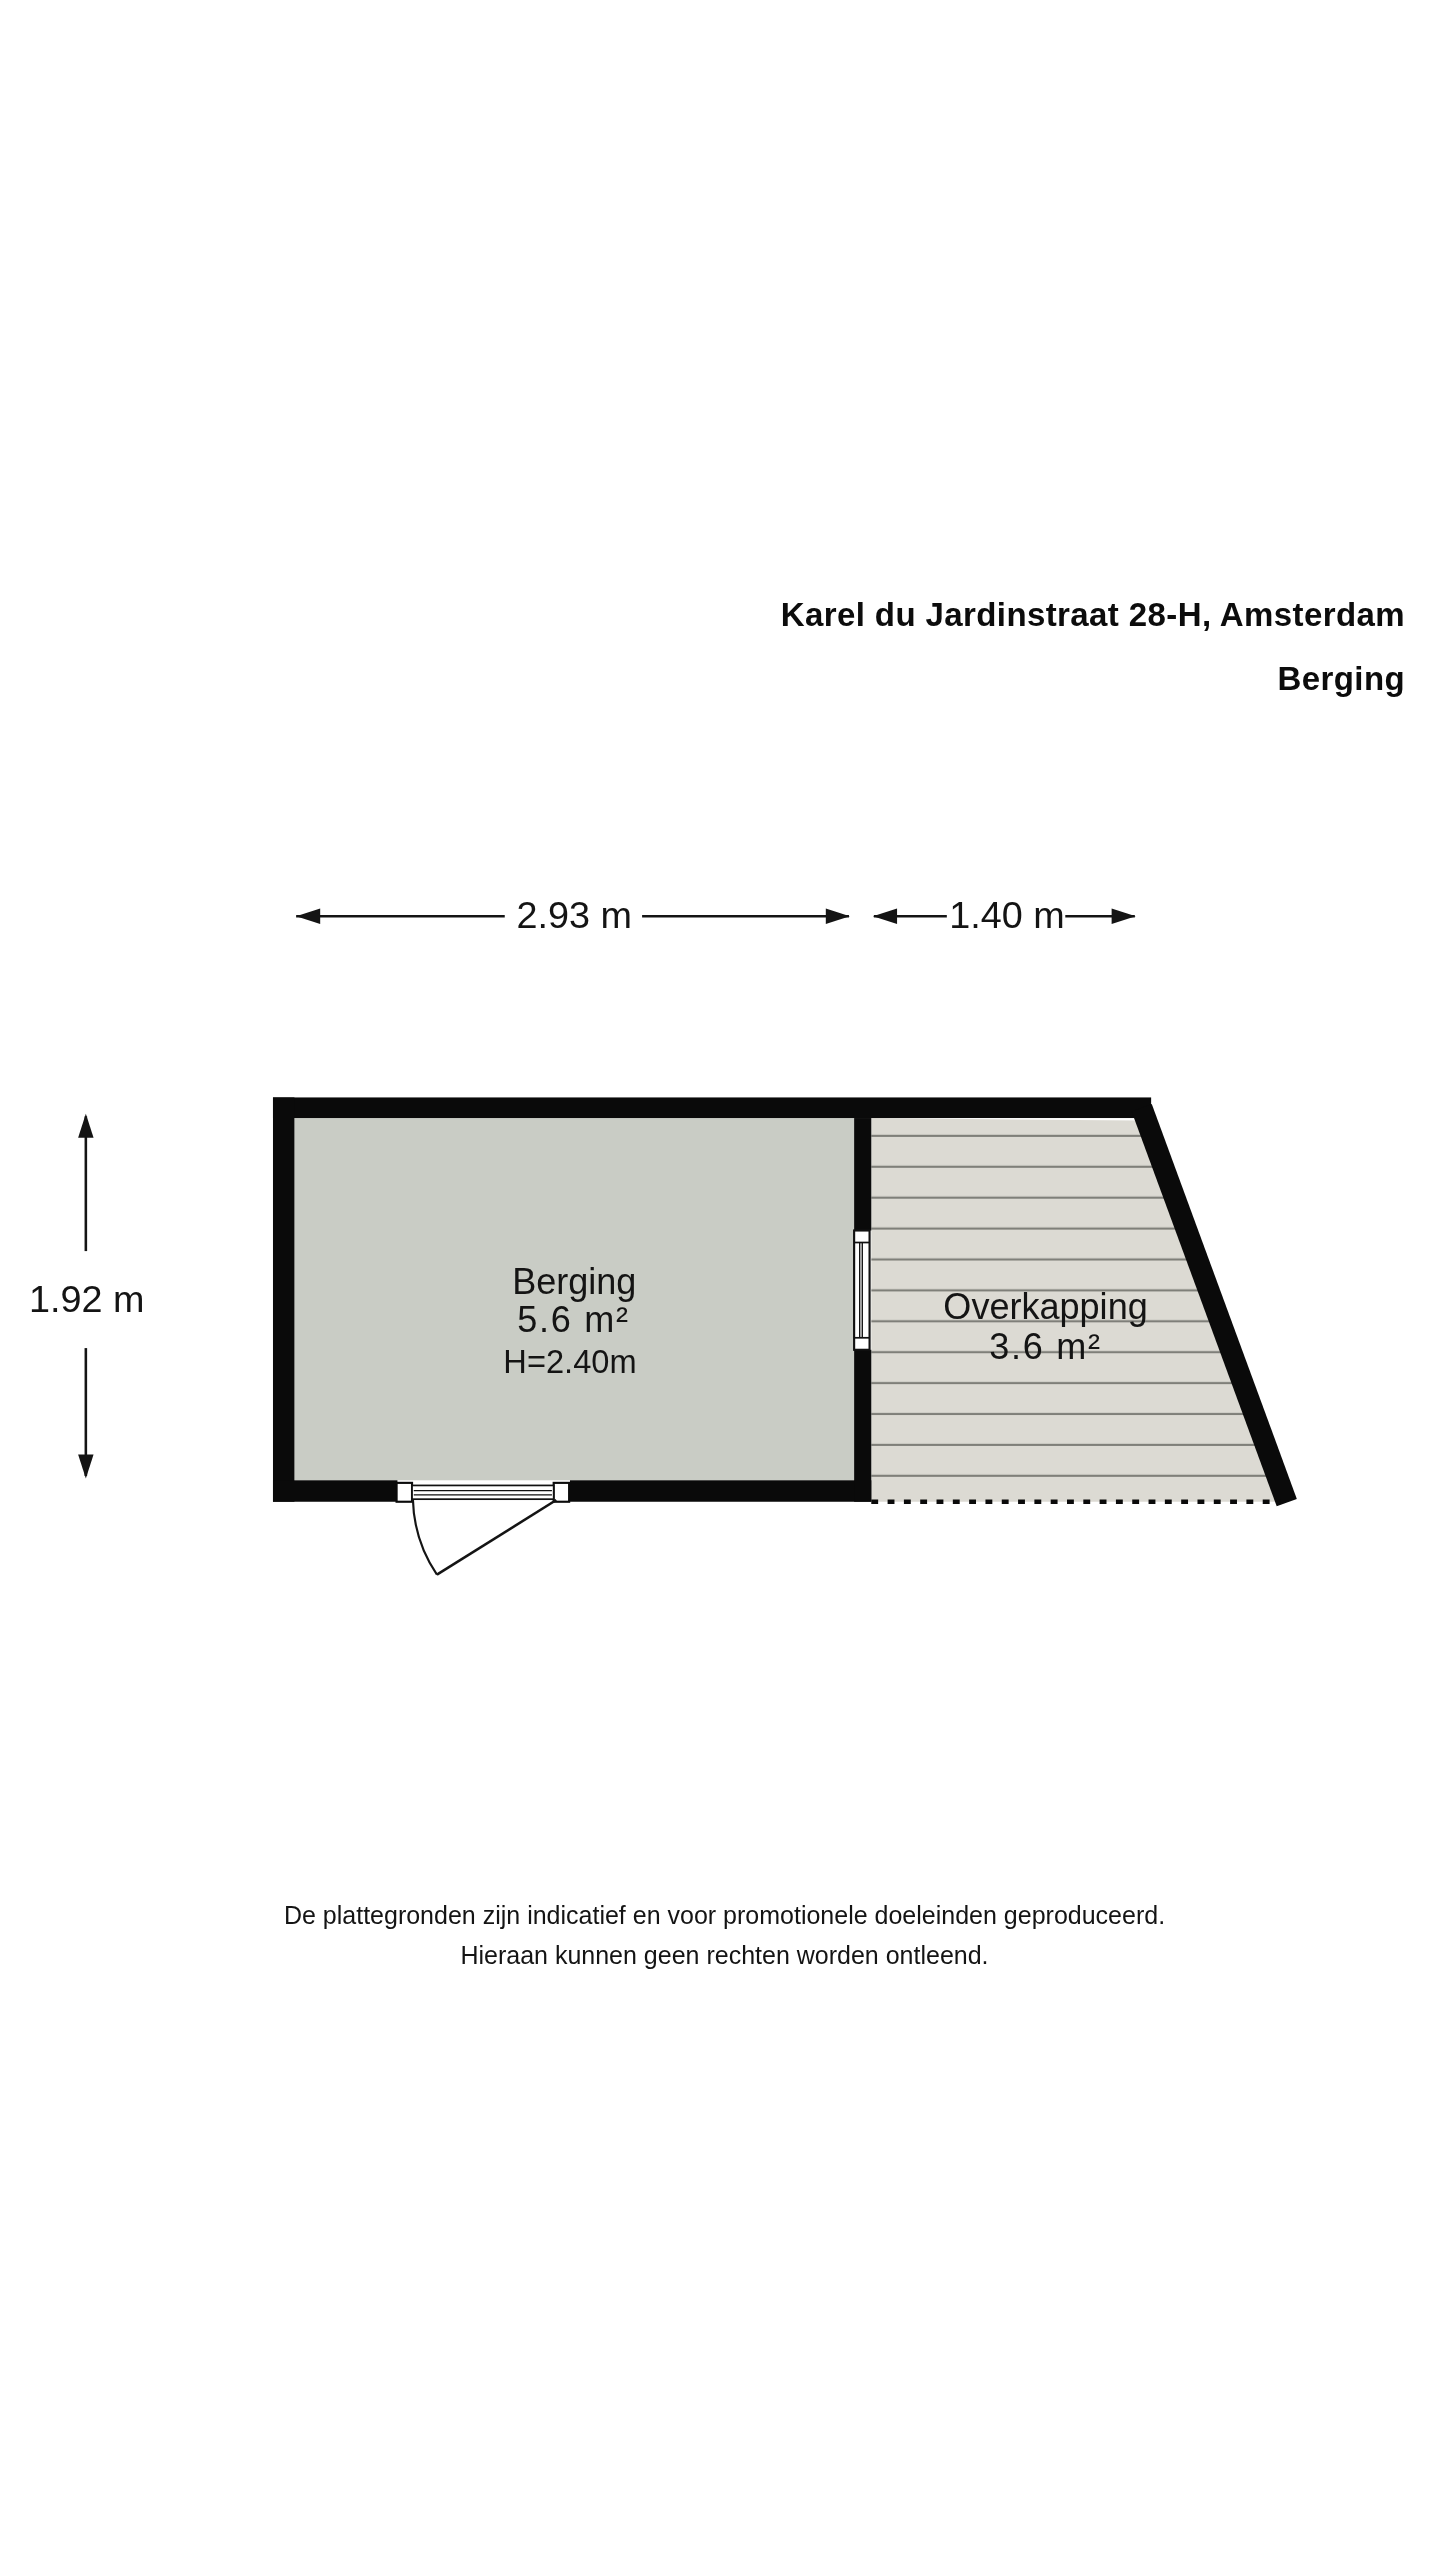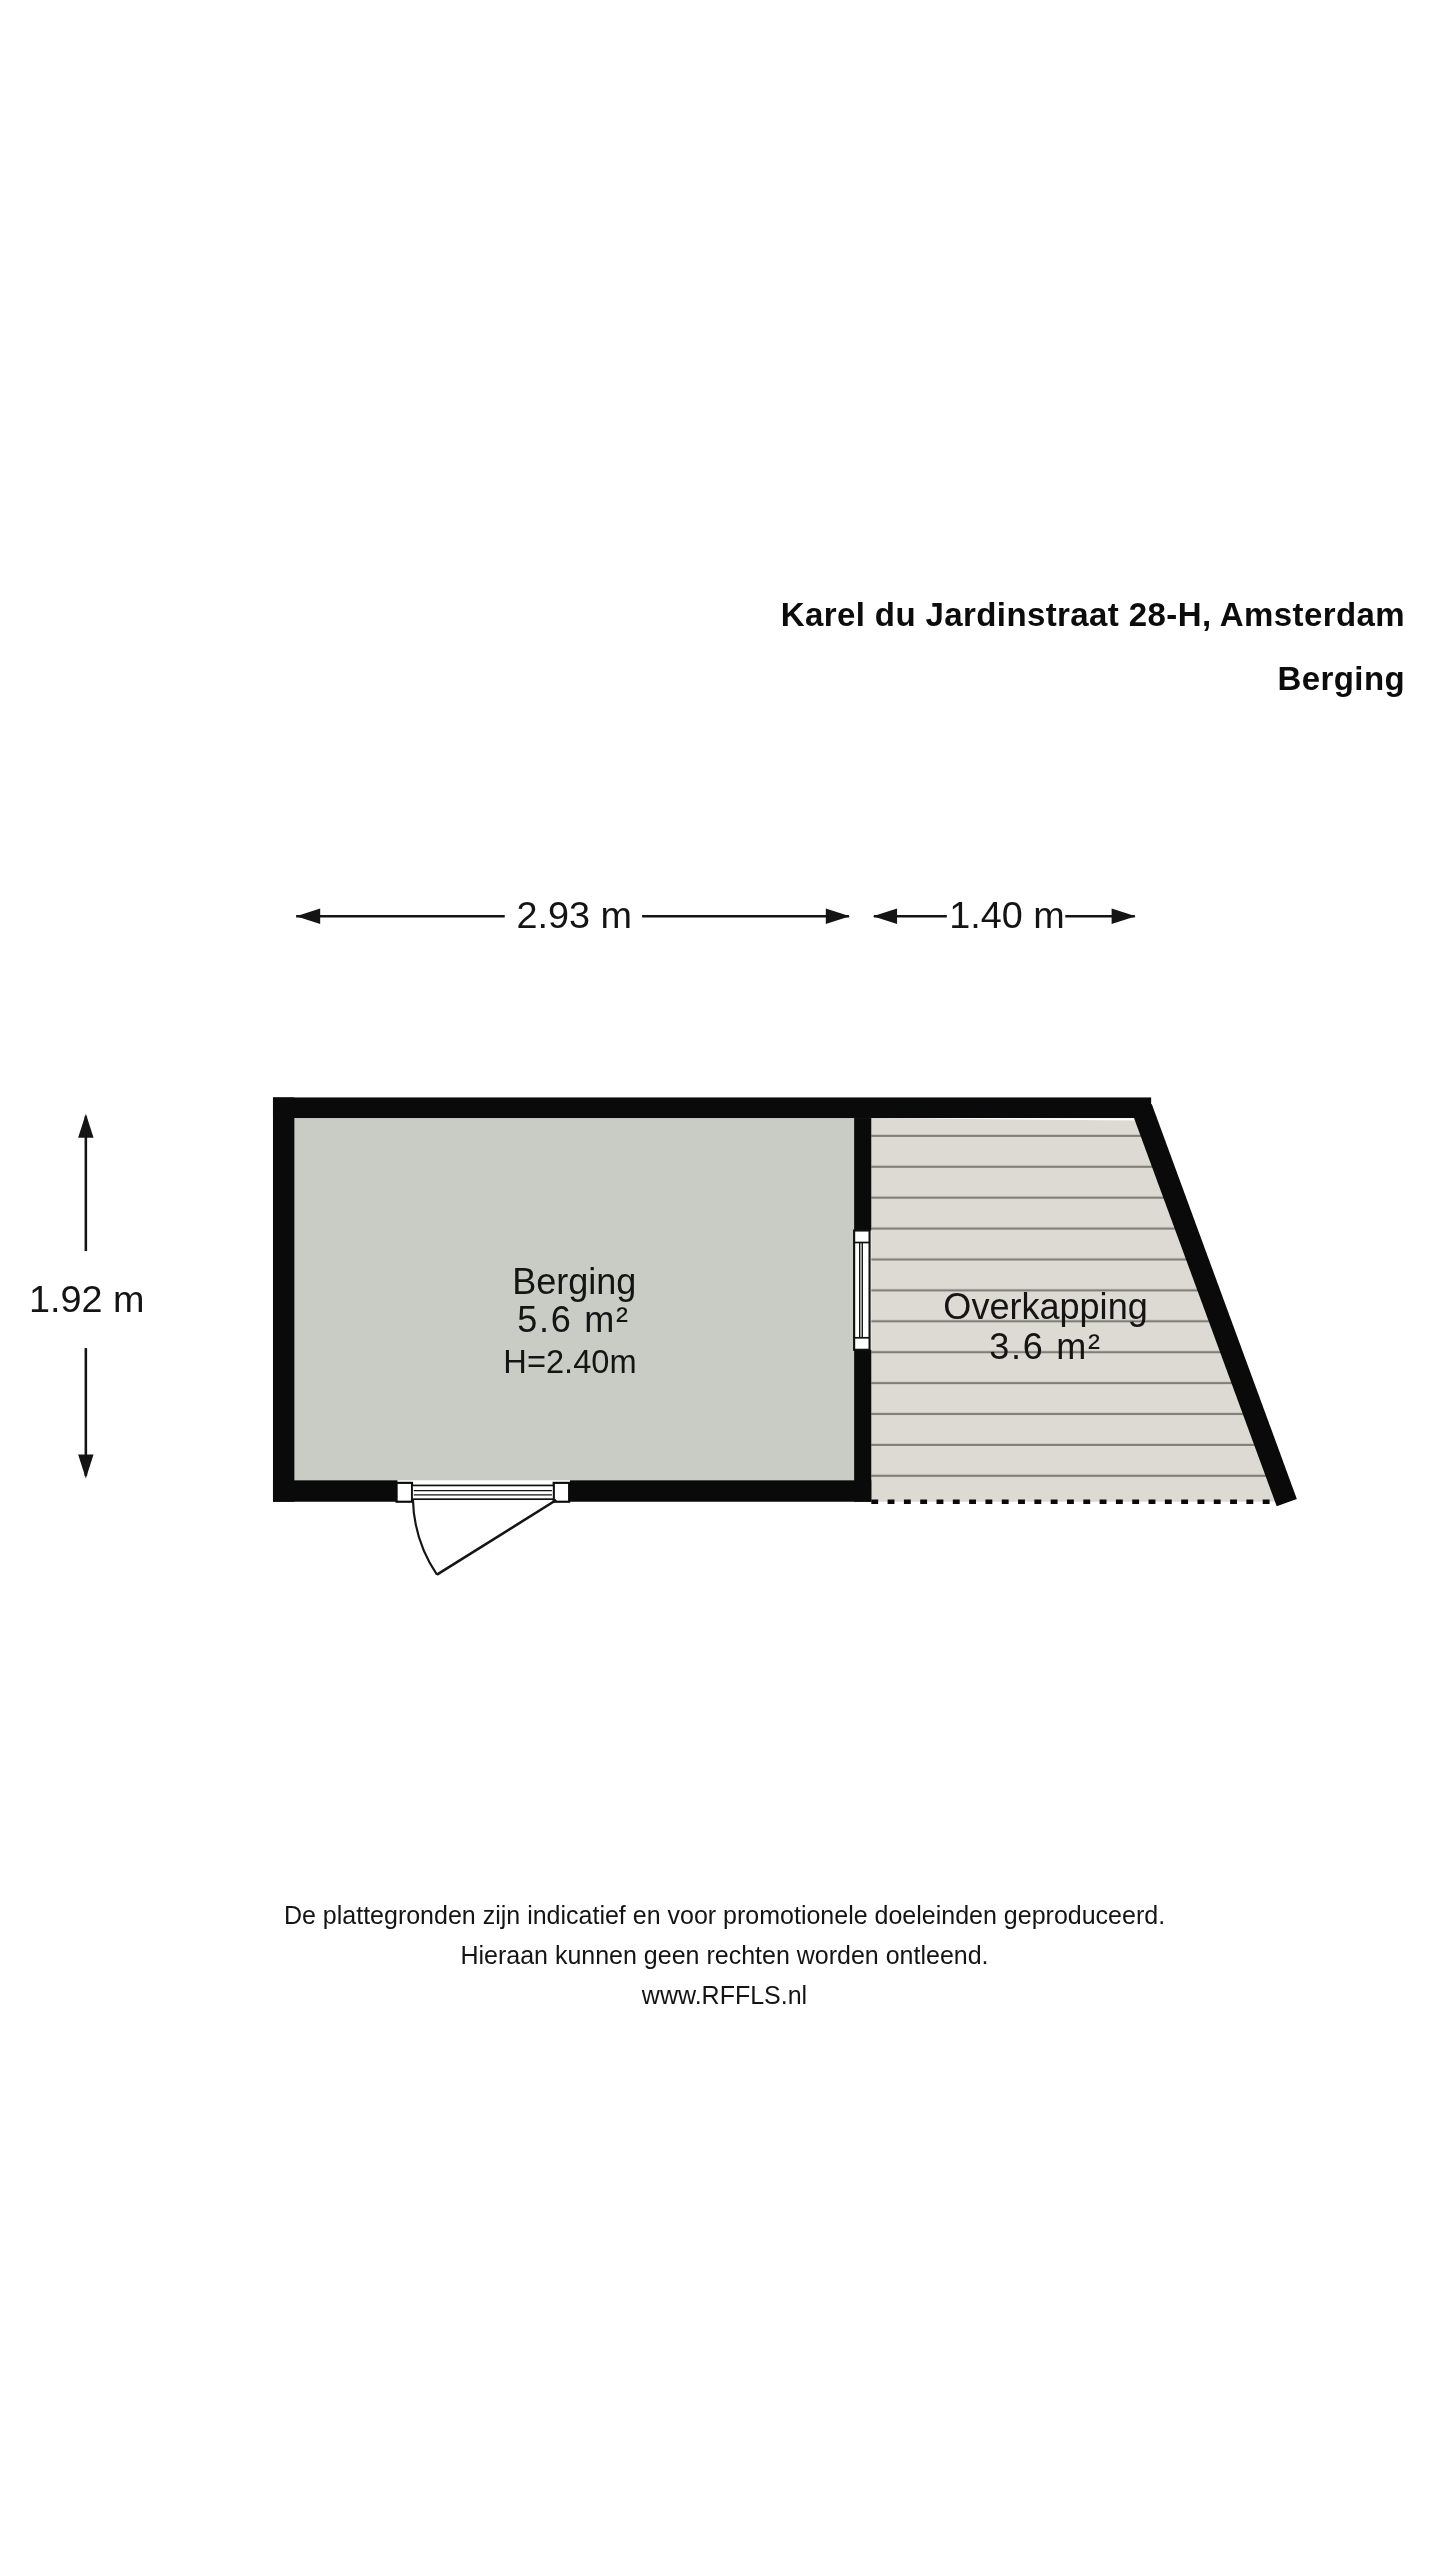--- a/index.html
+++ b/index.html
@@ -136,17 +136,16 @@
     <text class="room-name" x="669" y="1492" text-anchor="middle" dominant-baseline="central">Berging</text>
     <text class="room-area" x="668" y="1537" text-anchor="middle" dominant-baseline="central">5.6 m²</text>
     <text class="room-height" x="664" y="1586" text-anchor="middle" dominant-baseline="central">H=2.40m</text>
     <text class="room-name" x="1218" y="1521" text-anchor="middle" dominant-baseline="central">Overkapping</text>
     <text class="room-area" x="1218" y="1568" text-anchor="middle" dominant-baseline="central">3.6 m²</text>
   </svg>
 
   <div class="footer-block">
     <div>De plattegronden zijn indicatief en voor promotionele doeleinden geproduceerd.</div>
     <div>Hieraan kunnen geen rechten worden ontleend.</div>
-    <div>www.RFFLS.nl</div>
   </div>
 
 </div>
 
 
 </body></html>

